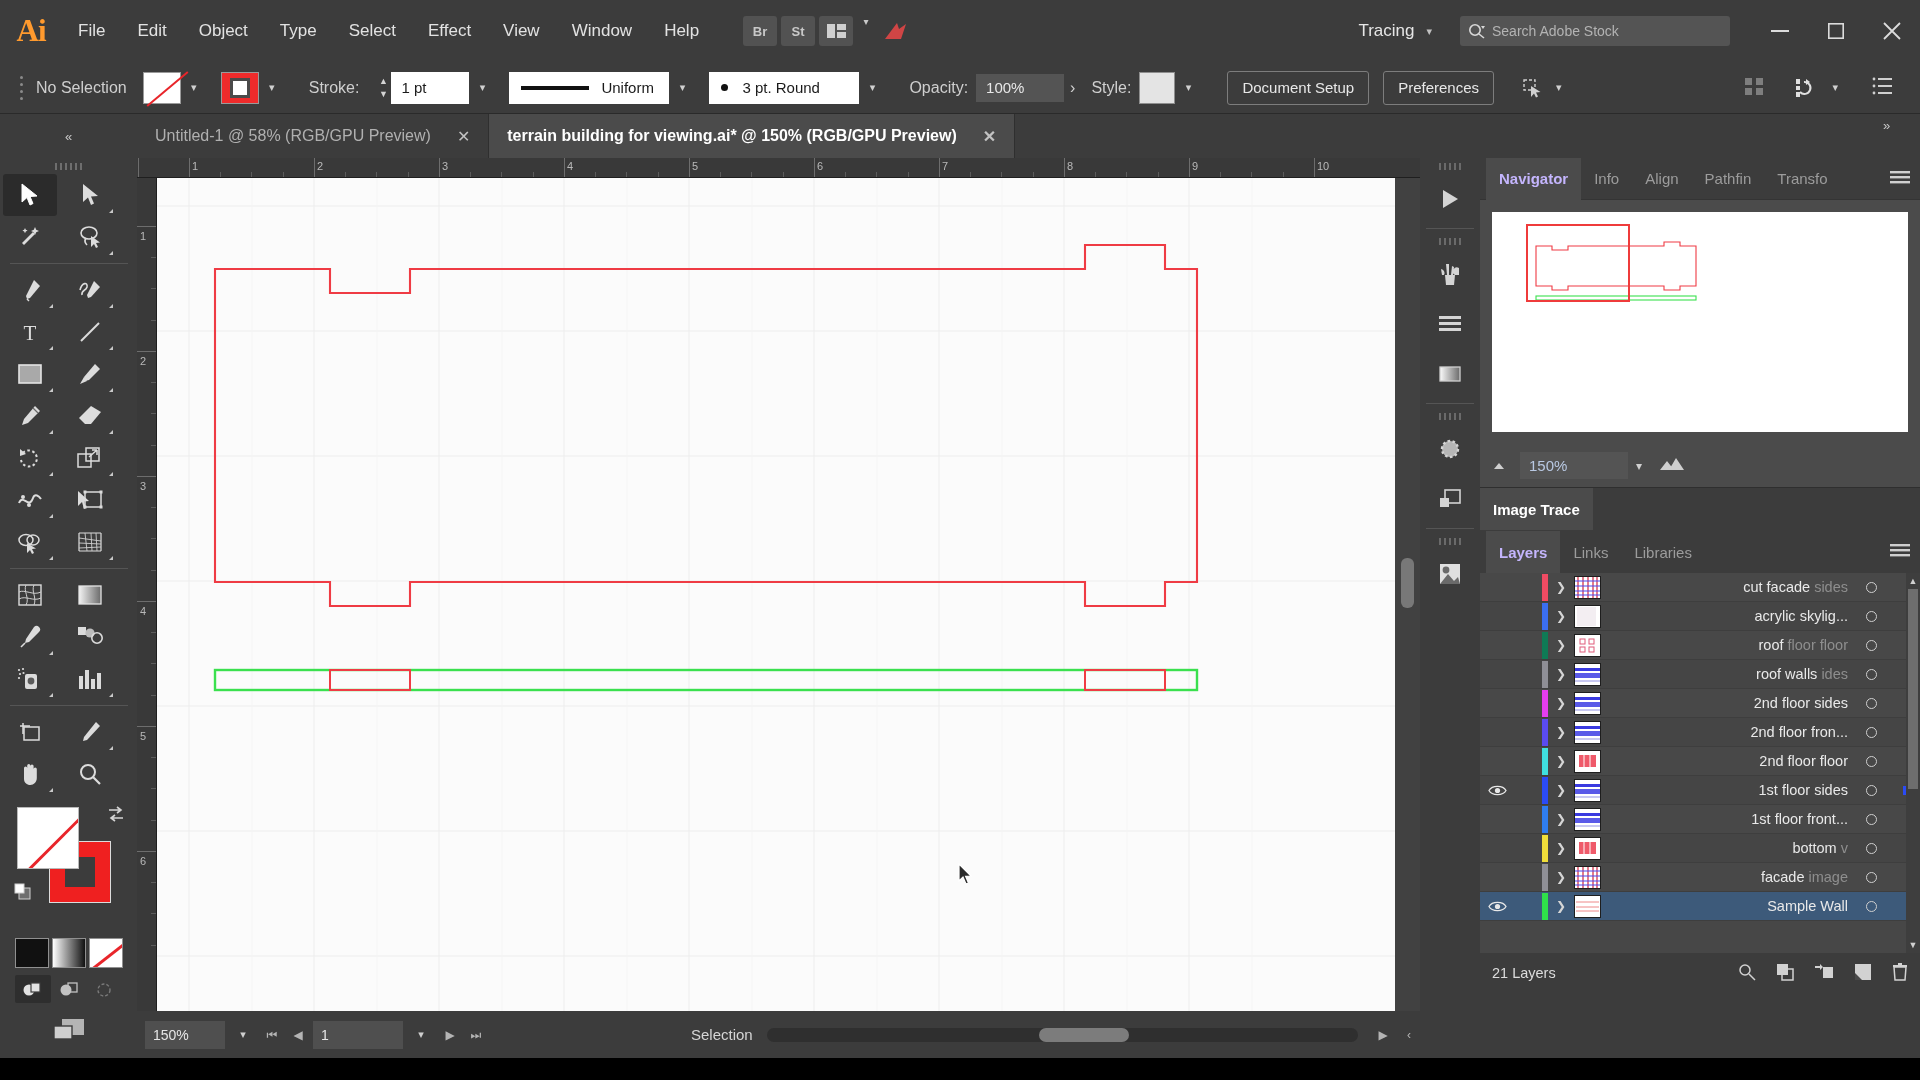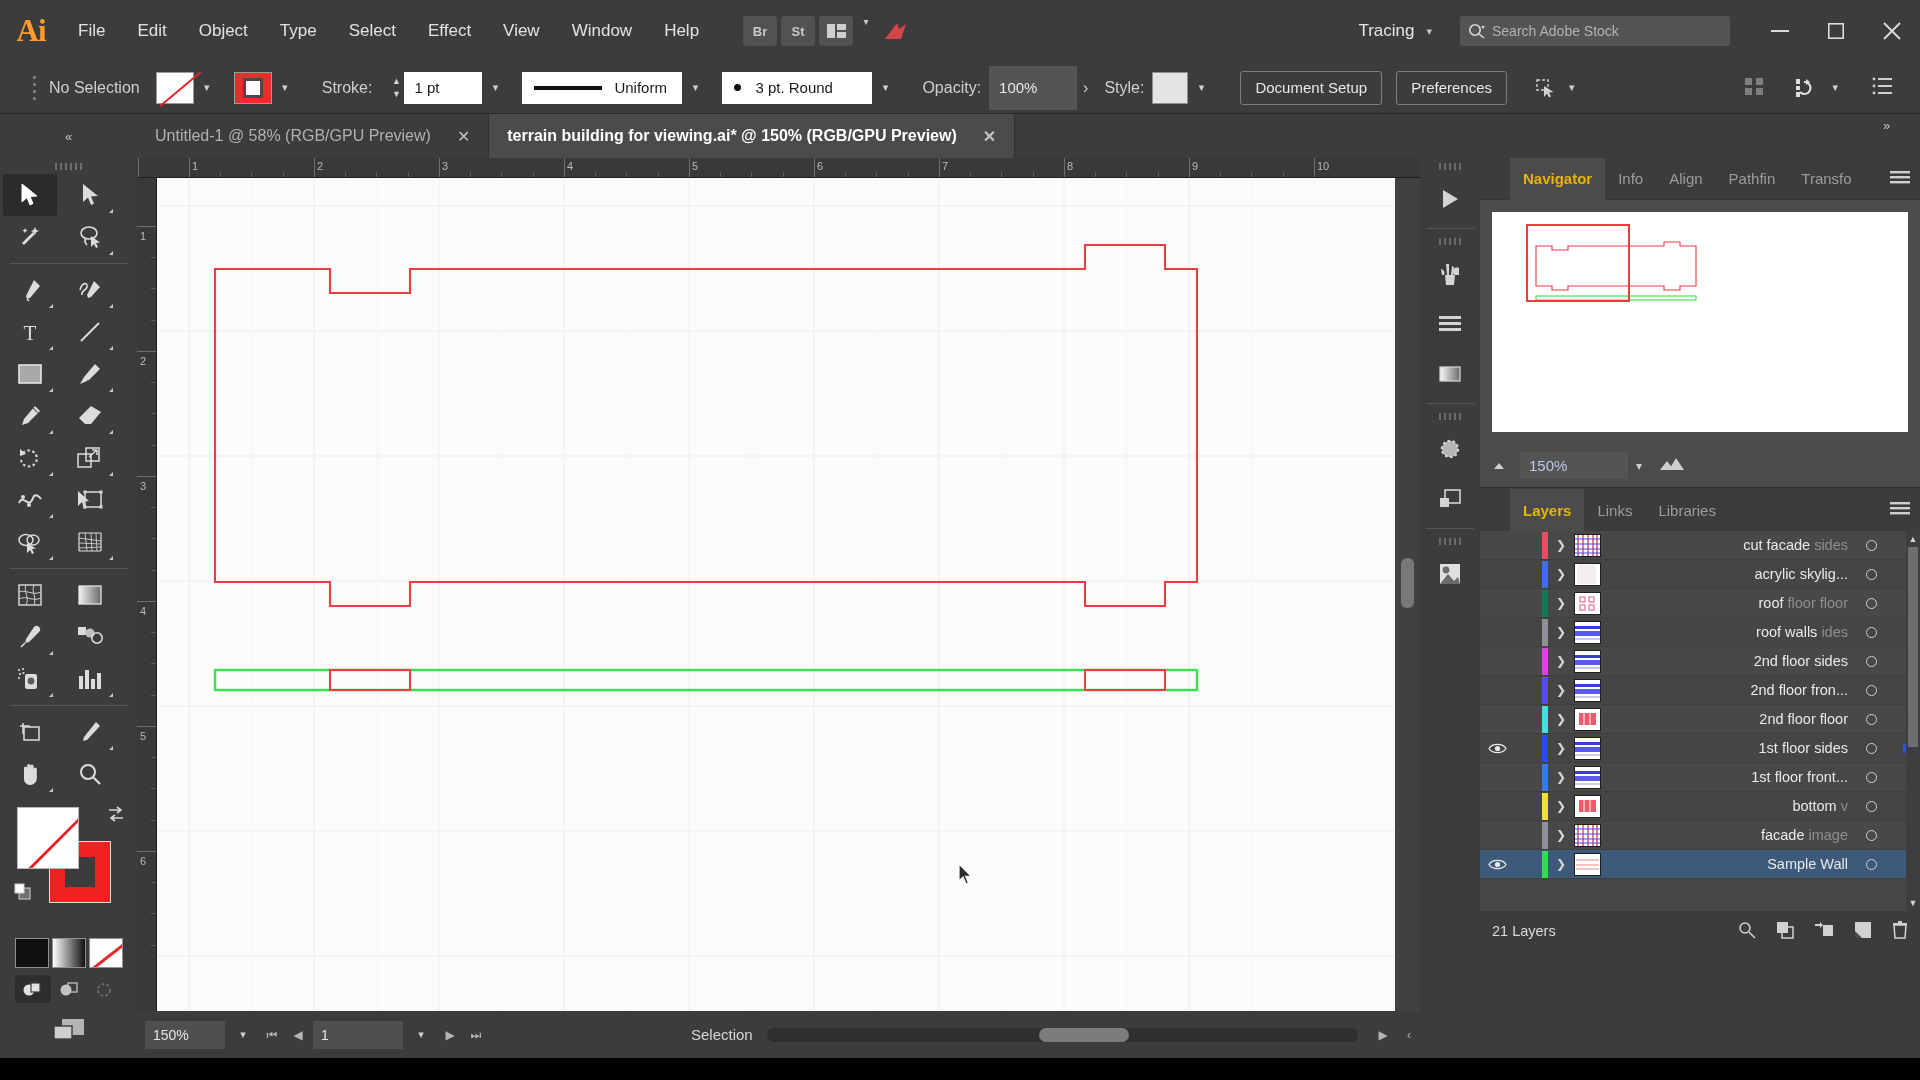--- a/index.html
+++ b/index.html
@@ -43,21 +43,21 @@
     width:270px; height:30px; background:#545454; border-radius:3px;
     display:flex; align-items:center; padding:0 8px; margin-right:22px; margin-left:14px;
   }
   .stock-search .mag { margin-right:6px; display:flex;}
   .stock-search .ph { font-size:14px; color:#b3b3b3; }
   .wbtn { width:56px; height:62px; display:flex; align-items:center; justify-content:center; color:#dcdcdc; }
 
   
   .controlbar {
     position:absolute; left:0; top:62px; width:1920px; height:52px;
-    background:#3c3c3c; display:flex; align-items:center; padding-left:29px;
+    background:#3c3c3c; display:flex; align-items:center; padding-left:16px;
     border-bottom:1px solid #2a2a2a;
   }
   .grip { width:10px; height:26px; display:flex;flex-direction:column;justify-content:center;gap:4px; }
   .grip i { display:block; width:3px;height:3px;background:#8a8a8a;border-radius:50%; margin:0 auto; }
   .cb-label { font-size:16px; color:#cfcfcf; margin:0 16px 0 10px; white-space:nowrap; }
   .swatch-none {
     width:38px;height:32px;background:#fff;border:1px solid #9a9a9a;position:relative;
   }
   .swatch-none:after {
     content:''; position:absolute; left:-3px; top:50%; width:53px; height:2px;
@@ -72,21 +72,21 @@
     width:26px;height:32px;display:flex;align-items:center;justify-content:center;
     font-size:11px;color:#d0d0d0;
   }
   .cb-gap { width:14px; }
   .stepper { width:16px;height:32px;display:flex;flex-direction:column;align-items:center;justify-content:center;gap:3px;color:#d4d4d4;font-size:9px; }
   .txtfield {
     height:32px; background:#fff; color:#1a1a1a; font-size:15px;
     display:flex; align-items:center; padding:0 10px; min-width:70px;
   }
   .darkfield {
-    height:44px; background:#545454; color:#e8e8e8; font-size:15px;
+    height:28px; background:#545454; color:#e8e8e8; font-size:15px;
     display:flex; align-items:center; padding:0 10px; min-width:70px;
   }
   .strokeprofile {
     height:32px;background:#fff;color:#1a1a1a;font-size:15px;display:flex;align-items:center;
     padding:0 12px; gap:12px; min-width:160px;
   }
   .strokeprofile .line { width:68px;height:4px;background:#111; }
   .brushbox {
     height:32px;background:#fff;color:#1a1a1a;font-size:15px;display:flex;align-items:center;
     padding:0 12px; gap:14px; min-width:150px;
@@ -232,21 +232,21 @@
   .rightdock {
     position:absolute; left:1480px; top:158px; width:440px; height:900px; background:#3c3c3c;
   }
   .paneltabs {
     height:42px; background:#3c3c3c; display:flex; align-items:center; padding-left:6px;
     position:relative; border-bottom:1px solid #343434;
   }
   .ptab {
     height:42px; display:flex;align-items:center; padding:0 13px; font-size:15px; color:#9c9c9c;
   }
-  .ptab.active { background:#4b4b4b; color:#eab308; font-weight:bold;margin-left:24px; }
+  .ptab.active { background:#4b4b4b; color:#c4b5fd; font-weight:bold; }
   .pmenu { position:absolute; right:10px; top:12px; }
   .navarea { background:#4b4b4b; padding:12px; }
   .navbox { width:auto; height:220px; background:#fff; position:relative; overflow:hidden; }
   .navthumb { position:absolute; left:36px; top:14px; width:176px; height:84px; }
   .navview { position:absolute; left:34px; top:12px; width:104px; height:78px; border:2px solid #ef3b3b; }
   .navbar2 {
     height:44px; background:#4b4b4b; display:flex; align-items:center; padding:0 10px; gap:8px;
     border-bottom:1px solid #2f2f2f;
   }
   .nz-field { width:108px;height:27px;background:#545454;color:#b9c9e3;font-size:15px;
@@ -1033,20 +1033,23 @@
       </div>
       <div class="nz-field">150%</div>
       <div style="font-size:12px;color:#d0d0d0">▾</div>
       <div style="margin-left:8px">
         <svg width="28" height="18" viewBox="0 0 28 18">
             <path d="M2,15 L9,6 L16,15 Z M11,15 L18,3 L26,15 Z" fill="#cfcfcf"></path>
           </svg>
       </div>
     </div>
 
+    <div class="itracebar">
+      <div class="itrace-tab">Image Trace</div>
+    </div>
 
     <div class="layerstabs">
       <div class="ptab active">Layers</div>
       <div class="ptab">Links</div>
       <div class="ptab">Libraries</div>
       <div class="pmenu">
         <svg width="20" height="16" viewBox="0 0 20 16">
             <g fill="#cfcfcf">
               <rect y="1" width="20" height="2.4"></rect>
               <rect y="6" width="20" height="2.4"></rect>

